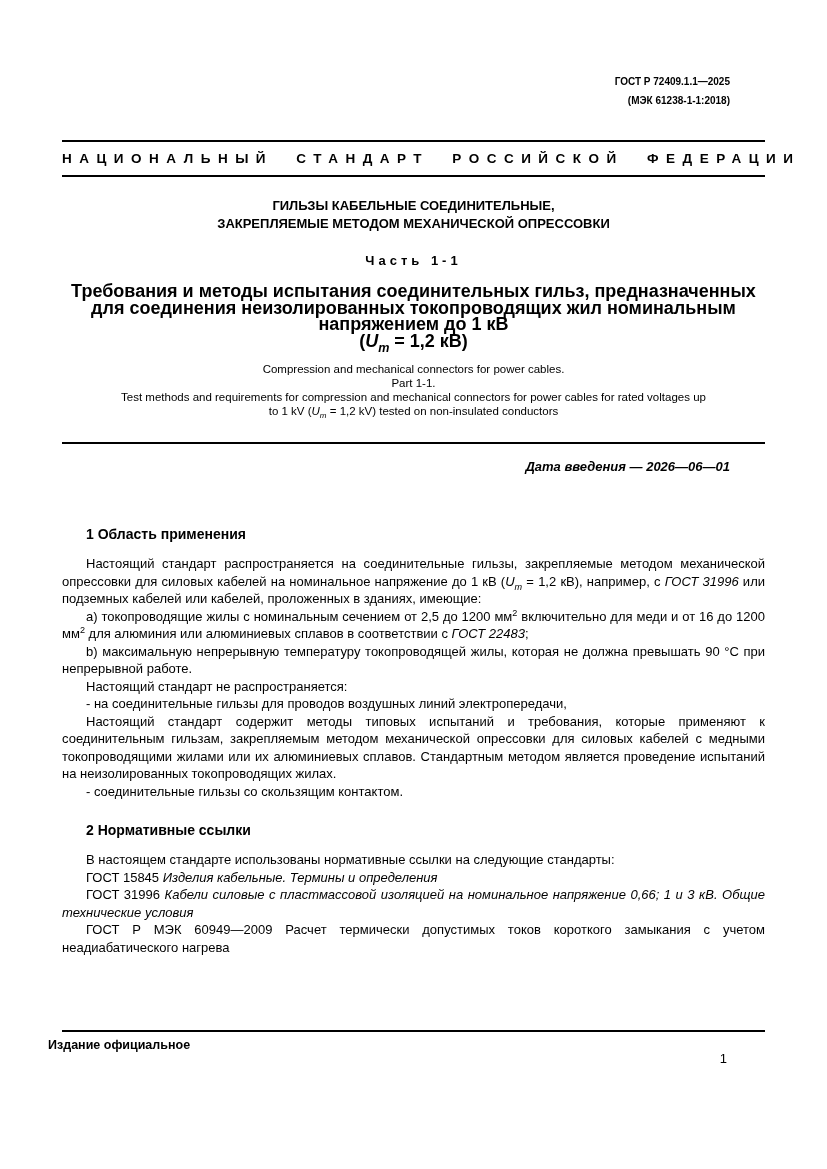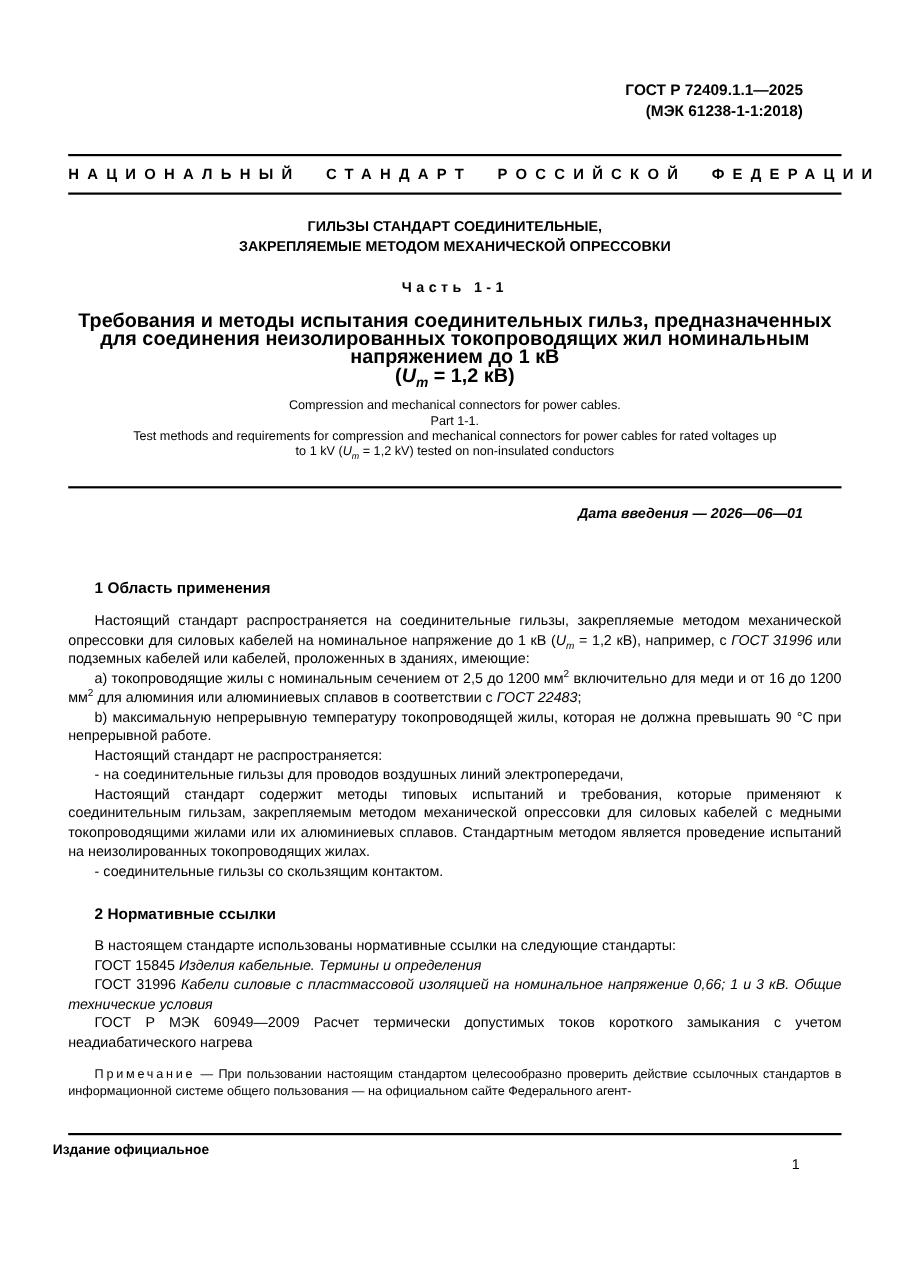--- a/index.html
+++ b/index.html
@@ -13,21 +13,21 @@
     color: #000000;
     font-family: "Liberation Sans", "DejaVu Sans", sans-serif;
     font-size: 13px;
     padding: 72px 62px 0 62px;
     overflow: hidden;
   }
   .doc-header {
     text-align: right;
     padding-right: 35px;
     font-weight: 700;
-    font-size: 14px;
+    font-size: 10px;
     line-height: 19px;
   }
   .rule { border: 0; border-top: 2px solid #000; height: 0; }
   .rule-1 { margin-top: 30px; }
   .national {
     margin: 9px 0;
     text-align: right;
     font-weight: 700;
     font-size: 13.5px;
     letter-spacing: 7.5px;
@@ -59,21 +59,21 @@
   <div class="doc-header">
     <div>ГОСТ Р 72409.1.1—2025</div>
     <div>(МЭК 61238-1-1:2018)</div>
   </div>
 
   <div class="rule rule-1"></div>
   <div class="national">НАЦИОНАЛЬНЫЙ СТАНДАРТ РОССИЙСКОЙ ФЕДЕРАЦИИ</div>
   <div class="rule"></div>
 
   <div class="title">
-    <div>ГИЛЬЗЫ СТАНДАРТ СОЕДИНИТЕЛЬНЫЕ,</div>
+    <div>ГИЛЬЗЫ КАБЕЛЬНЫЕ СОЕДИНИТЕЛЬНЫЕ,</div>
     <div>ЗАКРЕПЛЯЕМЫЕ МЕТОДОМ МЕХАНИЧЕСКОЙ ОПРЕССОВКИ</div>
   </div>
 
   <div class="part">Часть 1-1</div>
 
   <div class="subtitle">
     <div>Требования и методы испытания соединительных гильз, предназначенных</div>
     <div>для соединения неизолированных токопроводящих жил номинальным напряжением до 1 кВ</div>
     <div><span>(</span><span style="font-style: italic;">U</span><sub style="font-style: italic;">m</sub><span> = 1,2 кВ)</span></div>
   </div>
@@ -96,20 +96,19 @@
     <p class="body"><span>- соединительные гильзы со скользящим контактом.</span></p>
   </div>
 
   <div class="section-heading h2-heading">2 Нормативные ссылки</div>
 
   <div class="body-block">
     <p class="body"><span>В настоящем стандарте использованы нормативные ссылки на следующие стандарты:</span></p>
     <p class="body"><span>ГОСТ 15845 </span><span style="font-style: italic;">Изделия кабельные. Термины и определения</span></p>
     <p class="body"><span>ГОСТ 31996 </span><span style="font-style: italic;">Кабели силовые с пластмассовой изоляцией на номинальное напряжение 0,66; 1 и 3 кВ. Общие технические условия</span></p>
     <p class="body"><span>ГОСТ Р МЭК 60949—2009 Расчет термически допустимых токов короткого замыкания с учетом неадиабатического нагрева</span></p>
-    <p class="note"><span style="letter-spacing: 2.5px;">Примечание</span><span> — При пользовании настоящим стандартом целесообразно проверить действие ссылочных стандартов в информационной системе общего пользования — на официальном сайте Федерального агент-</span></p>
   </div>
 
   <div class="footer-rule"></div>
   <div class="imprint">Издание официальное</div>
   <div class="page-num">1</div>
 
 </div>
 
 </body></html>

